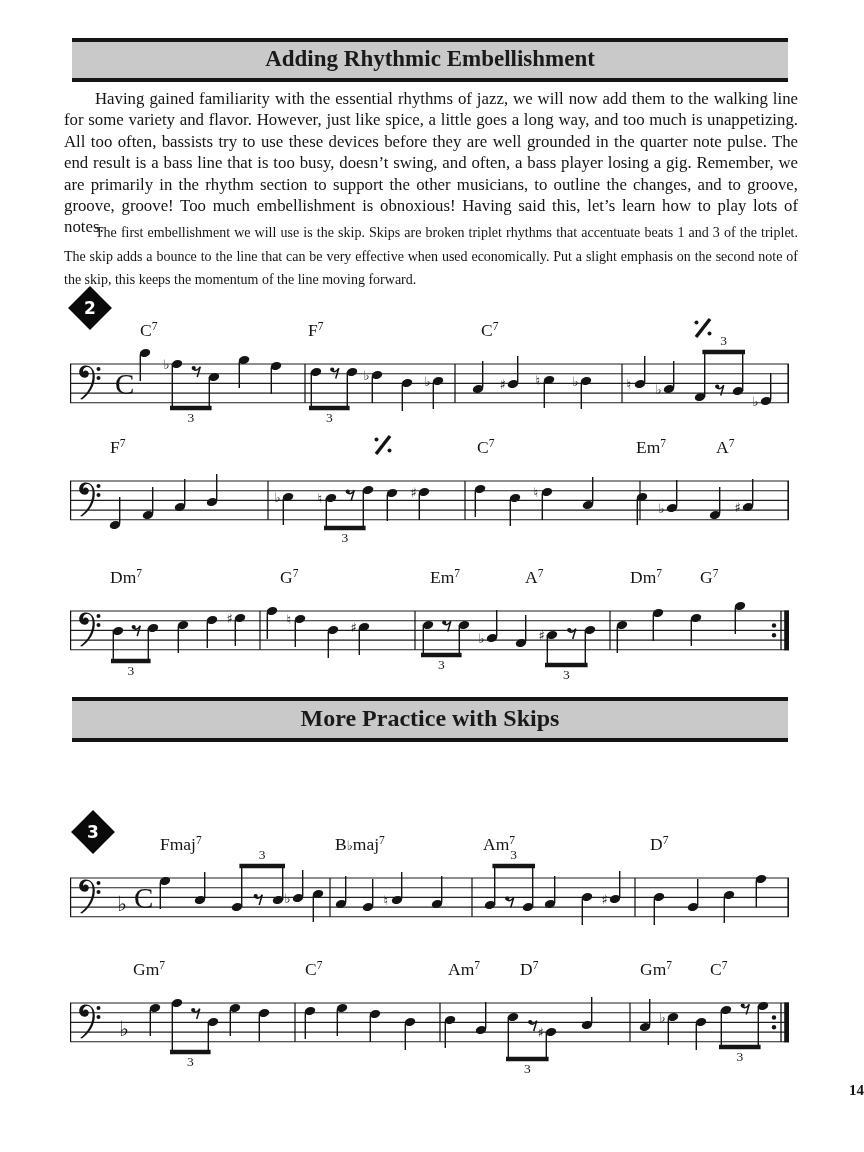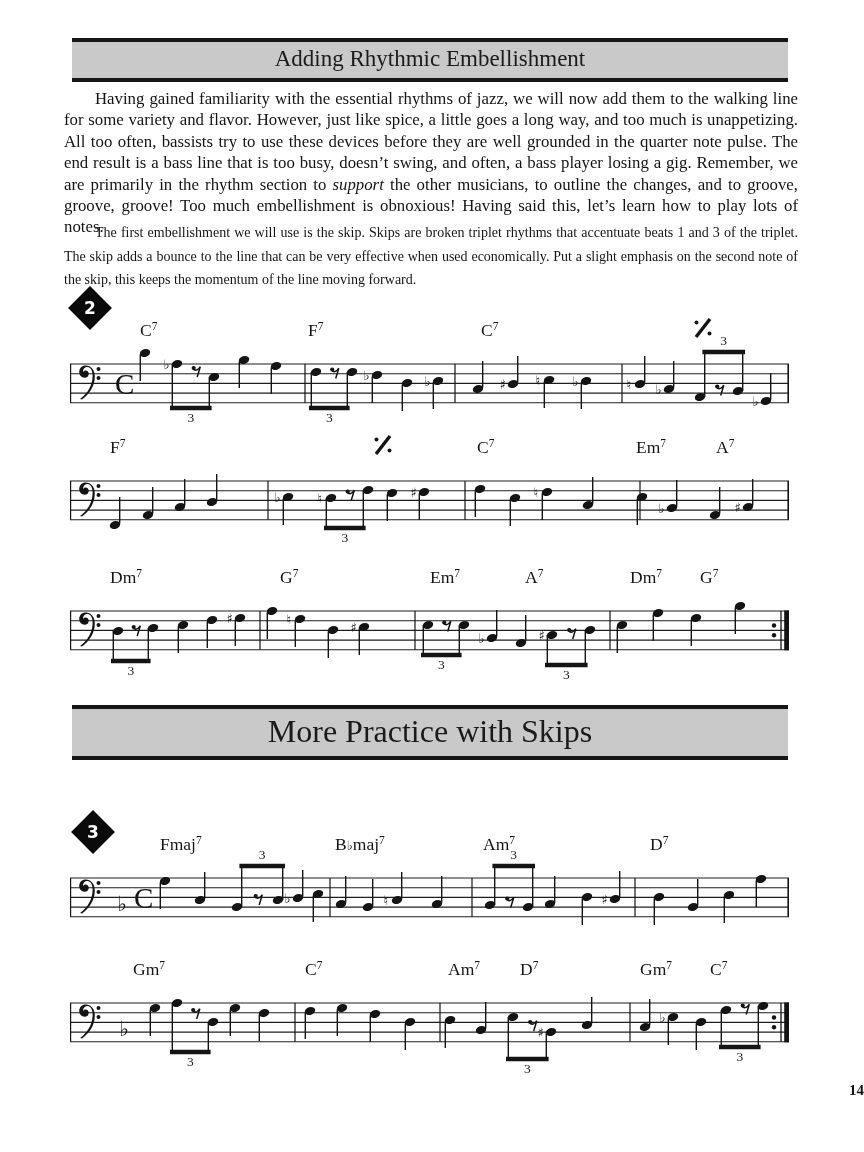--- a/index.html
+++ b/index.html
@@ -1,28 +1,28 @@
 <!DOCTYPE html>
 <html style="--header-bg: #c9c9c9;"><head>
 <meta charset="utf-8">
 <style>
   html,body{margin:0;padding:0;background:#e8e8e8;}
   .page{position:relative;width:864px;height:1152px;background:#ffffff;overflow:hidden;
         font-family:"Liberation Serif", serif;color:#141414;margin:0 auto;}
   .section-bar{position:absolute;left:72px;width:716px;background:var(--header-bg,#c9c9c9);
         border-top:4px solid #161616;border-bottom:4px solid #161616;
-        text-align:center;font-weight:normal;font-size:23px;padding:4px 0 6px 0;color:#1a1a1a;}
+        text-align:center;font-weight:bold;font-size:23px;padding:4px 0 6px 0;color:#1a1a1a;}
   #bar1{top:38px;}
-  #bar2{top:697px;font-size:32px;margin-top:8px;}
+  #bar2{top:697px;font-size:24px;}
   .para{position:absolute;left:64px;width:734px;text-align:justify;}
   #p1{top:88px;font-size:16.8px;line-height:21.4px;}
   #p2{top:221px;font-size:14px;line-height:23.6px;}
   #p3{top:748px;font-size:17px;line-height:23.6px;}
   .para p{margin:0;text-indent:31px;}
-  .ital{font-style:italic;}
+  .ital{}
   #music-svg{position:absolute;left:0;top:0;}
   .page-number{position:absolute;top:1082px;left:0;width:100%;text-align:right;
         font-weight:bold;font-size:15px;}
 </style>
 </head>
 <body>
 
 <div class="page">
 
   <div class="section-bar" id="bar1">

